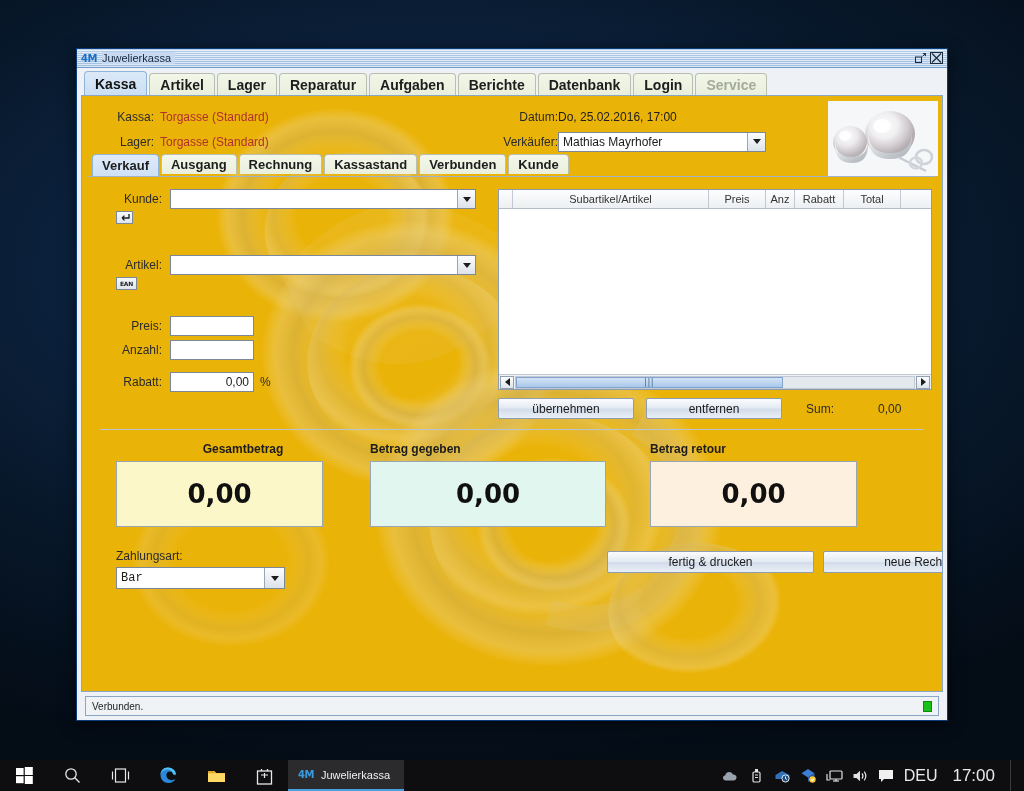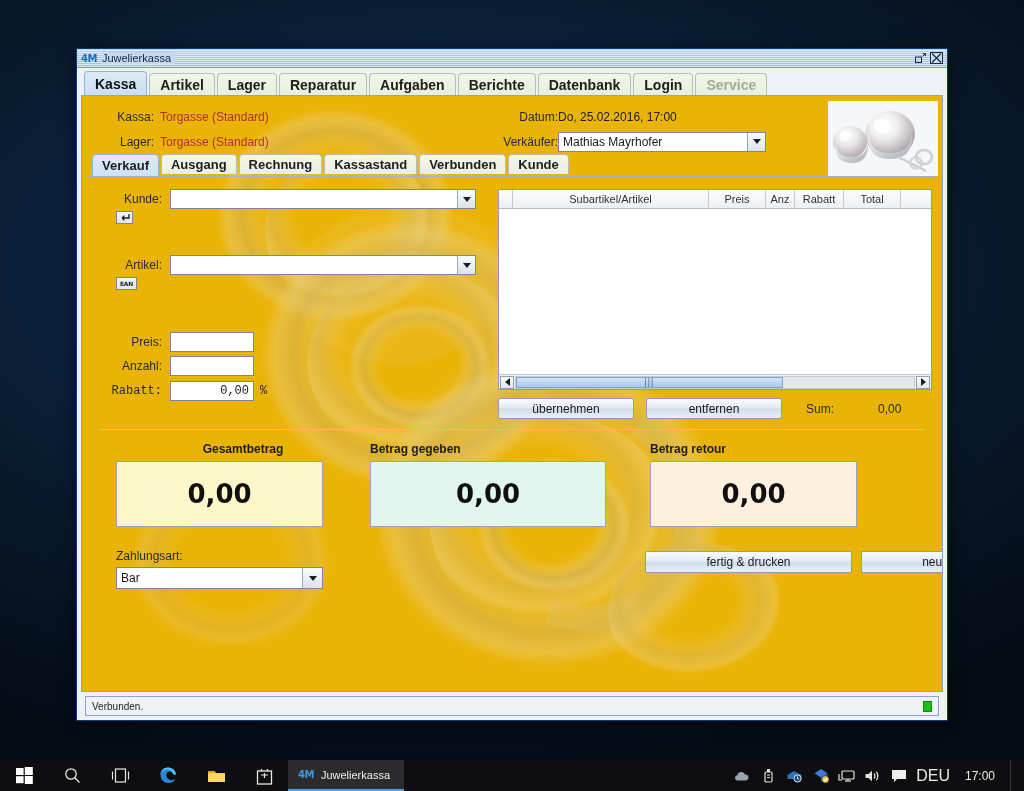--- a/index.html
+++ b/index.html
@@ -224,21 +224,21 @@
   }
   .tb-item { width:48px; height:31px; display:flex; align-items:center; justify-content:center; }
   .tb-task {
     height:31px; display:flex; align-items:center; gap:7px;
     padding:0 14px 0 10px; background:#2b2b2e;
     border-bottom:2px solid #4aa0e0; font-size:11px; color:#f0f0f0;
   }
   .tray { margin-left:auto; display:flex; align-items:center; gap:9px; padding-right:8px;}
   .tray-ic { width:17px; height:17px; display:flex; align-items:center; justify-content:center;}
   .tray-txt { font-size:16px; color:#e9e9e9; }
-  .tray-clock { font-size:12px; color:#e9e9e9; padding-left:6px; }
+  .tray-clock { font-size:17px; color:#e9e9e9; padding-left:6px; }
   .tray-edge { width:6px; height:31px; border-left:1px solid #3a3a3d; margin-left:6px;}
 </style>
 </head>
 <body>
 
 <div id="desktop">
 
   <div id="window">
 
     <div class="titlebar">
@@ -430,31 +430,31 @@
                   <span></span>
                   <span class="arrow">
                       <span class="tri-down"></span>
                     </span>
                 </div>
               </div>
               <div class="smallbtn" style="width:21px;">
                 <span>EAN</span>
               </div>
 
-              <div class="frow" style="margin-top:42px;">
+              <div class="frow" style="margin-top:26px;">
                 <div class="flbl">Preis:</div>
                 <div class="txtinput" style="width:84px;"></div>
               </div>
 
               <div class="frow" style="margin-top:4px;">
                 <div class="flbl">Anzahl:</div>
                 <div class="txtinput" style="width:84px;"></div>
               </div>
 
-              <div class="frow" style="margin-top:5px;font-family:Liberation Mono, monospace;">
+              <div class="frow" style="margin-top:12px;">
                 <div class="flbl">Rabatt:</div>
                 <div class="txtinput num" style="width:84px;">0,00</div>
                 <span style="font-size:12px;color:#2b2b2b;margin-left:6px;">%</span>
               </div>
             </div>
 
             <div class="sale-right">
               <div class="tablebox">
                 <div class="thead">
                   <div class="th" style="width:14px;"></div>
@@ -503,21 +503,21 @@
             </div>
             <div class="amt-col" style="width:auto;">
               <div class="amt-lbl">Betrag retour</div>
               <div class="amt-box" style="width:207px;background:#fdf0de;">0,00</div>
             </div>
           </div>
 
           <div class="bottomrow">
             <div style="width:282px;padding-left:28px;">
               <div class="pay-lbl">Zahlungsart:</div>
-              <div class="combo" style="width:207px;height:22px;">
+              <div class="combo" style="width:169px;height:22px;font-family:Liberation Mono, monospace;">
                 <span>Bar</span>
                 <span class="arrow" style="height:20px;width:20px;flex:0 0 20px;">
                     <span class="tri-down"></span>
                   </span>
               </div>
             </div>
             <div style="margin-left:322px;display:flex;flex-direction:row;gap:9px;padding-top:2px;">
               <div class="btn" style="width:207px;height:22px;">fertig &amp; drucken</div>
               <div class="btn" style="width:207px;height:22px;">neue Rechnung</div>
             </div>

